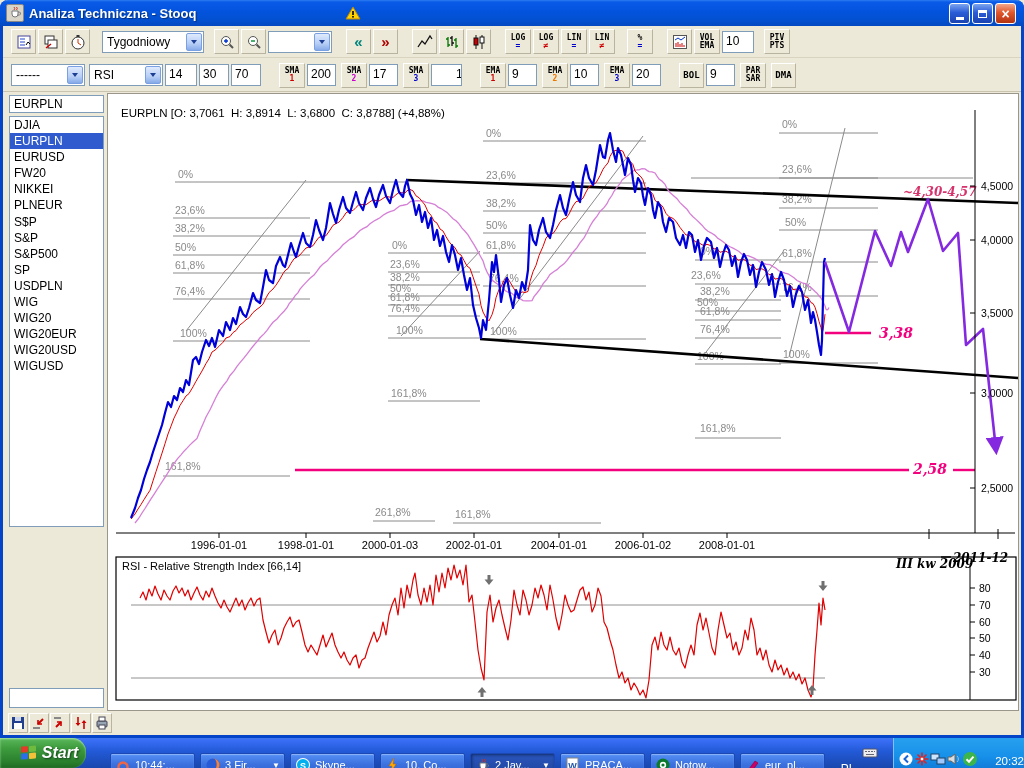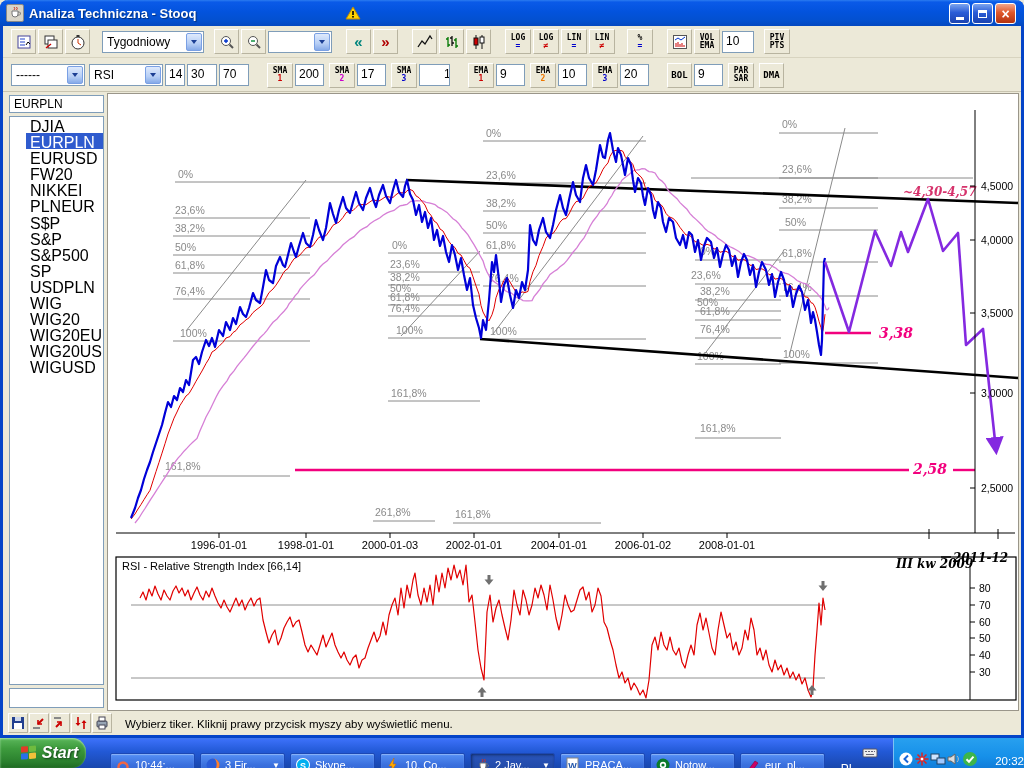--- a/index.html
+++ b/index.html
@@ -38,22 +38,22 @@
   .tselect{height:22px;border:1px solid #7f9db9;background:#fff;display:flex;align-items:center;
     margin-left:2px;position:relative;font-size:12px;padding-left:4px;color:#000;}
   .dd-btn{position:absolute;right:1px;top:1px;bottom:1px;width:16px;
     background:linear-gradient(180deg,#dfeafc,#b6cef5 60%,#86aae8);border:1px solid #7aa0e4;border-radius:2px;
     display:flex;align-items:center;justify-content:center;}
   .dd-btn b{width:0;height:0;border-left:3.5px solid transparent;border-right:3.5px solid transparent;
     border-top:4px solid #1c3f94;}
   
   .sidebar-ticker{position:absolute;left:6px;top:95px;width:95px;height:18px;background:#fff;
     border:1px solid #7f9db9;font-size:12px;padding:1px 0 0 4px;color:#000;}
-  .sidebar-list{position:absolute;left:6px;top:116px;width:95px;height:569px;background:#fff;
-    border:1px solid #7f9db9;font-size:16px;overflow:hidden;padding-left:16px;}
+  .sidebar-list{position:absolute;left:6px;top:116px;width:95px;height:411px;background:#fff;
+    border:1px solid #7f9db9;font-size:12px;overflow:hidden;}
   .sidebar-list .row{height:16.1px;padding:1px 0 0 4px;white-space:nowrap;cursor:default;color:#000;}
   .sidebar-list .row.sel{background:#2f5bce;color:#fff;}
   .sidebar-bottom{position:absolute;left:6px;top:688px;width:95px;height:20px;background:#fff;border:1px solid #7f9db9;}
   
   .chart-panel{position:absolute;left:104px;top:93px;width:912px;height:618px;background:#fff;
     border:1px solid #9a968a;}
   .chart-header{position:absolute;left:13px;top:13px;font-size:11.5px;color:#000;white-space:pre;}
   #chartSvg{position:absolute;left:0;top:0;}
   
   .statusbar{position:absolute;left:0;top:712px;width:1018px;height:23px;background:#ece9d8;
@@ -239,21 +239,21 @@
         <span class="dd-btn">
           <b></b>
         </span>
       </div>
       <div class="tselect" style="width: 74px; margin-left: 4px;">
         <span>RSI</span>
         <span class="dd-btn">
           <b></b>
         </span>
       </div>
-      <div class="tinput" style="width: 20px;">14</div>
+      <div class="tinput" style="width: 32px;">14</div>
       <div class="tinput" style="width: 30px;">30</div>
       <div class="tinput" style="width: 30px;">70</div>
       <div class="tbtn" style="min-width: 26px; margin-left: 18px;">
         <span class="tstack">
           <span>SMA</span>
           <span style="color: rgb(204, 0, 0);">1</span>
         </span>
       </div>
       <div class="tinput" style="width: 29px;">200</div>
       <div class="tbtn" style="min-width: 26px; margin-left: 5px;">
@@ -317,20 +317,21 @@
       <div class="row">USDPLN</div>
       <div class="row">WIG</div>
       <div class="row">WIG20</div>
       <div class="row">WIG20EUR</div>
       <div class="row">WIG20USD</div>
       <div class="row">WIGUSD</div>
     </div>
   <div class="sidebar-bottom"></div>
 
   <div class="chart-panel">
+    <div class="chart-header">EURPLN [O: 3,7061  H: 3,8914  L: 3,6800  C: 3,8788] (+4,88%)</div>
     <svg id="chartSvg" width="910" height="616" viewBox="105 94 910 616">
         <defs>
           <marker id="arrh" markerWidth="7" markerHeight="7" refX="5" refY="3.5" orient="auto">
             <path d="M0,0L7,3.5L0,7z" fill="#8429e0"></path>
           </marker>
         </defs>
         <line x1="172" y1="182" x2="403" y2="182" stroke="#8a8a8a" stroke-width="1"></line>
         <text x="175" y="178" fill="#8a8a8a" font-size="10.5" font-family="&quot;Liberation Sans&quot;,sans-serif">0%</text>
         <line x1="170" y1="218" x2="307" y2="218" stroke="#8a8a8a" stroke-width="1"></line>
         <text x="172" y="214" fill="#8a8a8a" font-size="10.5" font-family="&quot;Liberation Sans&quot;,sans-serif">23,6%</text>
@@ -510,21 +511,20 @@
               <path d="M11 14V6" stroke="#cc0000" stroke-width="1.6"></path>
               <path d="M8.5 8L11 5l2.5 3z" fill="#cc0000"></path>
             </svg></span>
         </span><span class="sic">
           <span class="ticon"><svg width="16" height="16" viewBox="0 0 16 16">
               <rect x="3" y="6" width="10" height="6" rx="1" fill="#96a4b4" stroke="#445"></rect>
               <rect x="5" y="2" width="6" height="4" fill="#fff" stroke="#445"></rect>
               <rect x="5" y="10" width="6" height="4" fill="#fff" stroke="#445"></rect>
             </svg></span>
         </span></span>
-    <span class="status-text">Wybierz tiker. Kliknij prawy przycisk myszy aby wyświetlić menu.</span>
   </div>
 </div>
 
 <div class="taskbar">
   <div class="start-btn">
     <span class="xp-flag">
       <i style="background:#e23b28"></i>
         <i style="background:#6fbb3f"></i>
         <i style="background:#2a6fe8"></i>
         <i style="background:#f3c13a"></i>

